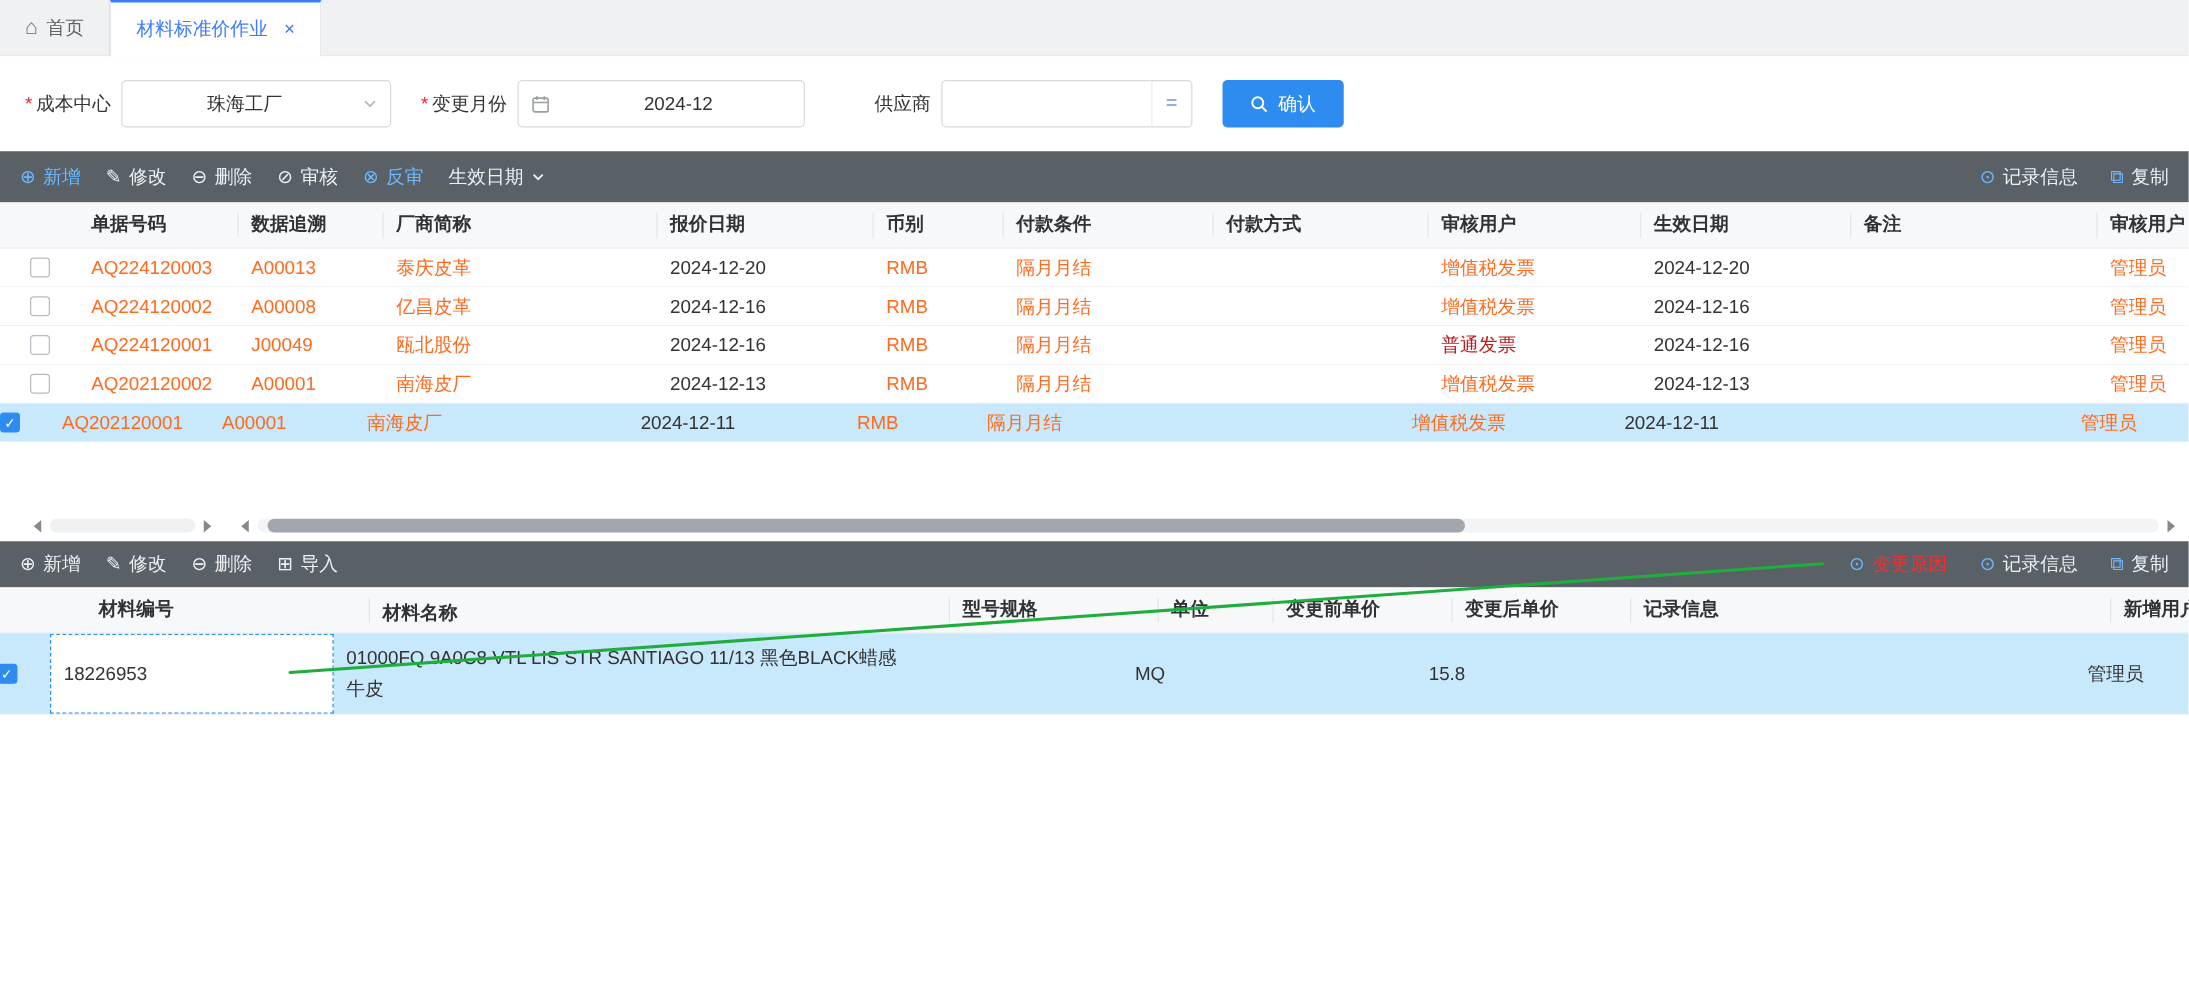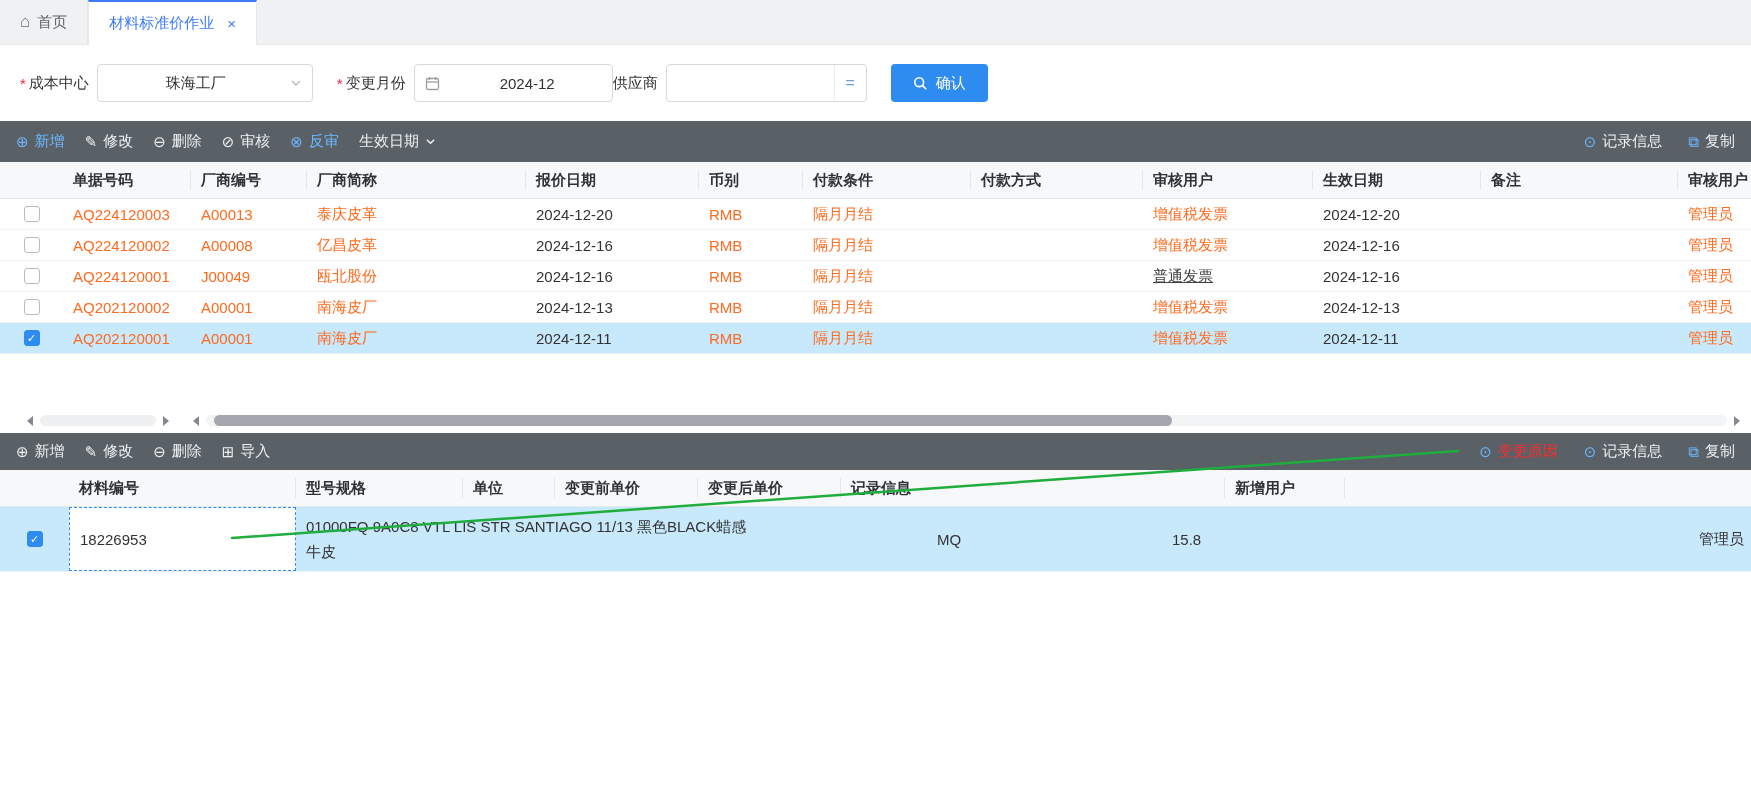--- a/index.html
+++ b/index.html
@@ -21,21 +21,21 @@
 
   
   .filterbar { height:76px; display:flex; align-items:center; padding:0 20px; background:#fff; }
   .fgroup { display:flex; align-items:center; }
   .req { color:#f5222d; margin-right:3px; }
   .flabel { color:#333; margin-right:8px; white-space:nowrap; }
   .fbox { height:38px; border:1px solid #d9d9d9; border-radius:4px; background:#fff;
     display:flex; align-items:center; position:relative;justify-content:center; }
   .select-box { width:216px; padding:0 30px 0 12px; margin-right:24px; cursor:pointer; }
   .chev { position:absolute; right:10px; }
-  .date-box { width:199px; padding:0 6px 0 34px; }
+  .date-box { width:230px; padding:0 6px 0 34px; margin-right:56px; }
   .cal-ic { position:absolute; left:10px; display:flex; }
   .sup-box { width:201px; margin-right:24px; padding:0; }
   .sup-input { flex:1; min-width:0; border:none; outline:none; height:100%; padding:0 10px;
     font:inherit; background:transparent; }
   .op { width:32px; height:100%; display:flex; align-items:center; justify-content:center;
     color:#6f9bd1; font-size:16px; border-left:1px solid #ececec; cursor:pointer; }
   .confirm-btn { height:38px; padding:0 22px; background:#2e8cf0; color:#fff; border:none;
     border-radius:4px; display:flex; align-items:center; gap:8px; font-size:15px; cursor:pointer;
     font-family:inherit; }
 
@@ -52,29 +52,29 @@
 
   
   .dtable { width:100%; overflow:hidden; background:#fff; }
   .thead { display:flex; align-items:center; height:37px; background:#f7f8fa;
     border-bottom:1px solid #e6e9ed; font-weight:bold; color:#2f3337; overflow:hidden; }
   .hcell { flex:0 0 auto; padding:0 10px; height:20px; line-height:20px;
     border-right:1px solid #e3e6ea; white-space:nowrap; overflow:hidden; }
   .hcheck { flex:0 0 auto; height:20px; }
   .trow { display:flex; align-items:center; height:31px; border-bottom:1px solid #f1f2f3;
     background:#fff; overflow:hidden; cursor:pointer; }
-  .trow.selected { background:#c8e9fc; }
+  .trow.selected { background:#c8e9fc;justify-content:center; }
   .ccell { display:flex; align-items:center; justify-content:center; flex:0 0 auto; align-self:stretch; }
   .checkbox { width:16px; height:16px; border:1px solid #b6bcc4; border-radius:3px; background:#fff;
     display:flex; align-items:center; justify-content:center; cursor:pointer; }
   .checkbox.checked { background:#2e8cf0; border-color:#2e8cf0; }
   .checkbox.checked::after { content:"✓"; color:#fff; font-size:11px; font-weight:bold; }
   .cell { flex:0 0 auto; padding:0 10px; white-space:nowrap; overflow:hidden; color:#333; }
   .cell.c-orange { color:#ff6a1e; }
-  .cell.c-blue { color:#404040;text-decoration:underline; }
+  .cell.c-blue { color:#b91c1c; }
   .cell.editing { align-self:stretch; display:flex; align-items:center;
     border:1px dashed #2e8cf0; background:#fff; }
 
   #t1 .hcheck, #t1 .ccell { width:63px; }
   #t2 .hcheck, #t2 .ccell { width:69px; }
   #t2 .trow { height:65px; }
   .t2-c1 { white-space:normal; line-height:25px; }
 
   .t1-c0{width:128px} .t1-c1{width:116px} .t1-c2{width:219px} .t1-c3{width:173px}
   .t1-c4{width:104px} .t1-c5{width:168px} .t1-c6{width:172px} .t1-c7{width:170px}
@@ -200,21 +200,21 @@
         <span class="ticon icblue">⧉</span>
         <span>复制</span>
       </div>
     </div>
   </div>
 
   <div class="dtable" id="t1">
     <div class="thead">
       <div class="hcheck"></div>
     <div class="hcell t1-c0">单据号码</div>
-        <div class="hcell t1-c1">厂商编号</div>
+        <div class="hcell t1-c1">数据追溯</div>
         <div class="hcell t1-c2">厂商简称</div>
         <div class="hcell t1-c3">报价日期</div>
         <div class="hcell t1-c4">币别</div>
         <div class="hcell t1-c5">付款条件</div>
         <div class="hcell t1-c6">付款方式</div>
         <div class="hcell t1-c7">审核用户</div>
         <div class="hcell t1-c8">生效日期</div>
         <div class="hcell t1-c9">备注</div>
         <div class="hcell t1-c10">审核用户</div>
       </div>
@@ -358,20 +358,21 @@
         <span class="ticon icblue">⧉</span>
         <span>复制</span>
       </div>
     </div>
   </div>
 
   <div class="dtable" id="t2">
     <div class="thead">
       <div class="hcheck"></div>
     <div class="hcell t2-c0">材料编号</div>
+        <div class="hcell t2-c1">材料名称</div>
         <div class="hcell t2-c2">型号规格</div>
         <div class="hcell t2-c3">单位</div>
         <div class="hcell t2-c4">变更前单价</div>
         <div class="hcell t2-c5">变更后单价</div>
         <div class="hcell t2-c6">记录信息</div>
         <div class="hcell t2-c7">新增用户</div>
       </div>
     <div class="tbody">
         <div class="trow selected">
         <div class="ccell">

